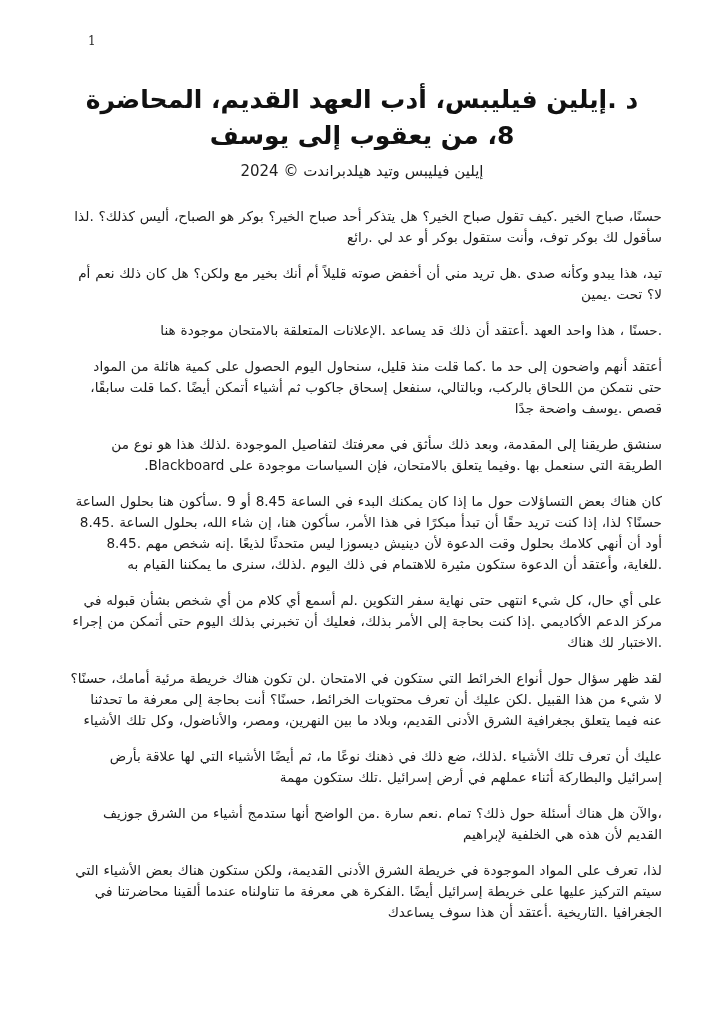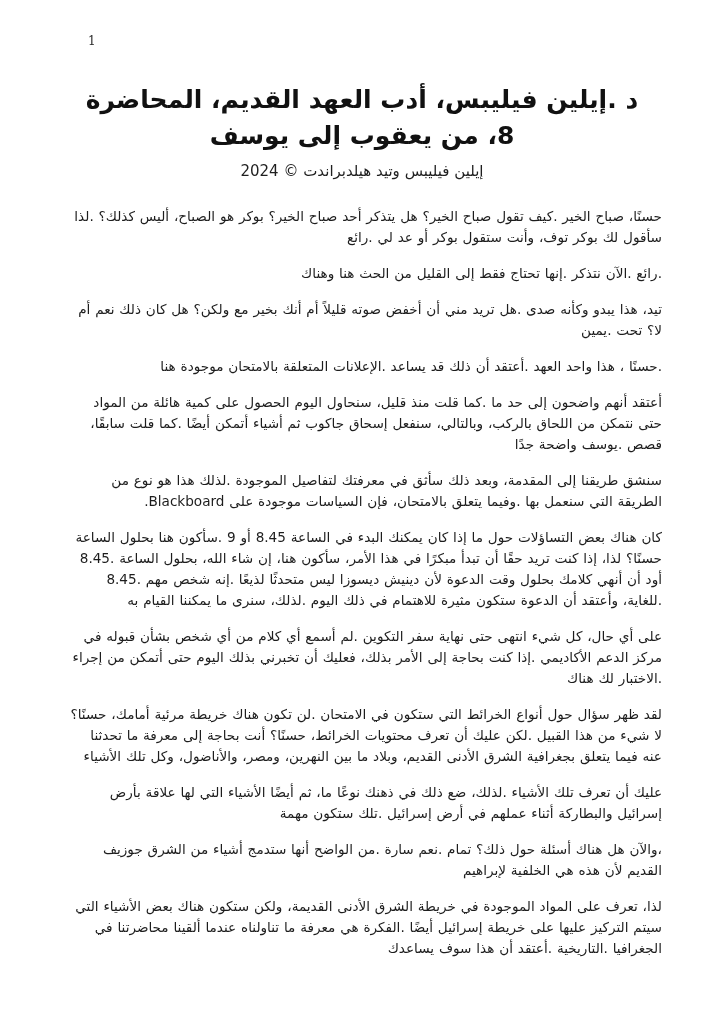--- a/index.html
+++ b/index.html
@@ -67,21 +67,20 @@
   <div class="page-number">1</div>
 
   <div class="content">
 
     <h1 class="doc-title">د .إيلين فيليبس، أدب العهد القديم، المحاضرة 8، من يعقوب إلى يوسف</h1>
 
     <div class="copyright">إيلين فيليبس وتيد هيلدبراندت © 2024</div>
 
     <div class="body-text">
       <p class="para">حسنًا، صباح الخير .كيف تقول صباح الخير؟ هل يتذكر أحد صباح الخير؟ بوكر هو الصباح، أليس كذلك؟ .لذا سأقول لك بوكر توف، وأنت ستقول بوكر أو عد لي .رائع</p>
-      <p class="para">.رائع .الآن نتذكر .إنها تحتاج فقط إلى القليل من الحث هنا وهناك</p>
       <p class="para">تيد، هذا يبدو وكأنه صدى .هل تريد مني أن أخفض صوته قليلاً أم أنك بخير مع ولكن؟ هل كان ذلك نعم أم لا؟ تحت .يمين</p>
       <p class="para">.حسنًا ، هذا واحد العهد .أعتقد أن ذلك قد يساعد .الإعلانات المتعلقة بالامتحان موجودة هنا</p>
       <p class="para">أعتقد أنهم واضحون إلى حد ما .كما قلت منذ قليل، سنحاول اليوم الحصول على كمية هائلة من المواد حتى نتمكن من اللحاق بالركب، وبالتالي، سنفعل إسحاق جاكوب ثم أشياء أتمكن أيضًا .كما قلت سابقًا، قصص .يوسف واضحة جدًا</p>
       <p class="para">سنشق طريقنا إلى المقدمة، وبعد ذلك سأثق في معرفتك لتفاصيل الموجودة .لذلك هذا هو نوع من الطريقة التي سنعمل بها .وفيما يتعلق بالامتحان، فإن السياسات موجودة على Blackboard.</p>
       <p class="para">كان هناك بعض التساؤلات حول ما إذا كان يمكنك البدء في الساعة 8.45 أو 9 .سأكون هنا بحلول الساعة حسنًا؟ لذا، إذا كنت تريد حقًا أن تبدأ مبكرًا في هذا الأمر، سأكون هنا، إن شاء الله، بحلول الساعة .8.45 أود أن أنهي كلامك بحلول وقت الدعوة لأن دينيش ديسوزا ليس متحدثًا لذيعًا .إنه شخص مهم .8.45 .للغاية، وأعتقد أن الدعوة ستكون مثيرة للاهتمام في ذلك اليوم .لذلك، سنرى ما يمكننا القيام به</p>
       <p class="para">على أي حال، كل شيء انتهى حتى نهاية سفر التكوين .لم أسمع أي كلام من أي شخص بشأن قبوله في مركز الدعم الأكاديمي .إذا كنت بحاجة إلى الأمر بذلك، فعليك أن تخبرني بذلك اليوم حتى أتمكن من إجراء .الاختبار لك هناك</p>
       <p class="para">لقد ظهر سؤال حول أنواع الخرائط التي ستكون في الامتحان .لن تكون هناك خريطة مرئية أمامك، حسنًا؟ لا شيء من هذا القبيل .لكن عليك أن تعرف محتويات الخرائط، حسنًا؟ أنت بحاجة إلى معرفة ما تحدثنا عنه فيما يتعلق بجغرافية الشرق الأدنى القديم، وبلاد ما بين النهرين، ومصر، والأناضول، وكل تلك الأشياء</p>
       <p class="para">عليك أن تعرف تلك الأشياء .لذلك، ضع ذلك في ذهنك نوعًا ما، ثم أيضًا الأشياء التي لها علاقة بأرض إسرائيل والبطاركة أثناء عملهم في أرض إسرائيل .تلك ستكون مهمة</p>
       <p class="para">،والآن هل هناك أسئلة حول ذلك؟ تمام .نعم سارة .من الواضح أنها ستدمج أشياء من الشرق جوزيف القديم لأن هذه هي الخلفية لإبراهيم</p>
       <p class="para">لذا، تعرف على المواد الموجودة في خريطة الشرق الأدنى القديمة، ولكن ستكون هناك بعض الأشياء التي سيتم التركيز عليها على خريطة إسرائيل أيضًا .الفكرة هي معرفة ما تناولناه عندما ألقينا محاضرتنا في الجغرافيا .التاريخية .أعتقد أن هذا سوف يساعدك</p>

